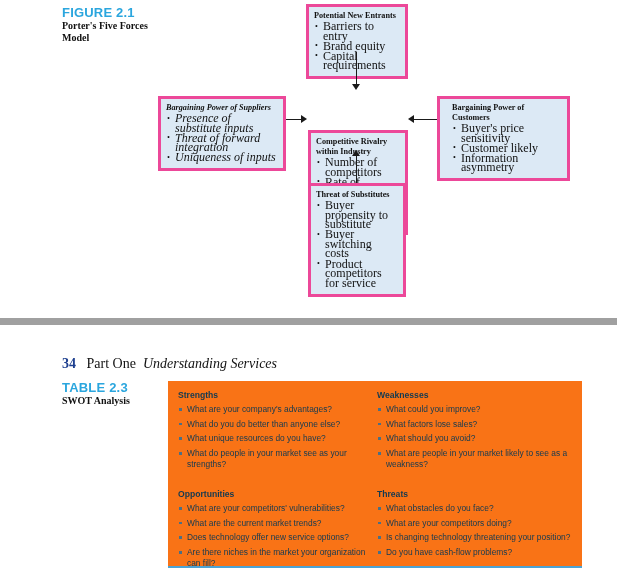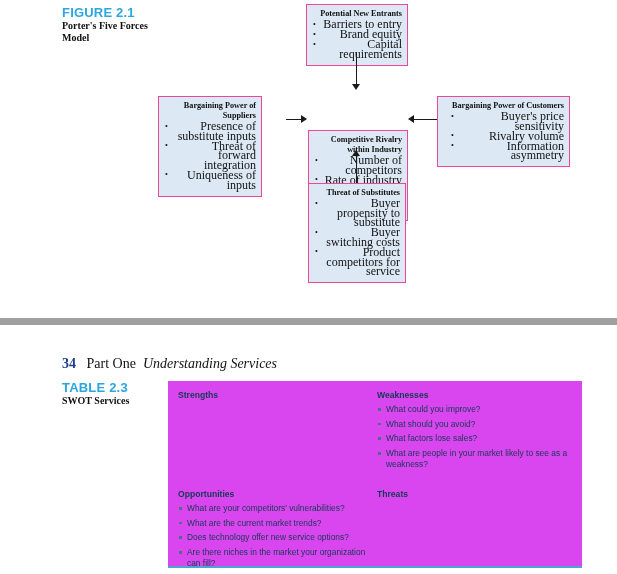--- a/index.html
+++ b/index.html
@@ -42,26 +42,25 @@
   #five-forces {
     position: absolute;
     left: 0;
     top: 0;
     width: 617px;
     height: 300px;
   }
   .ff-box {
     position: absolute;
     background: #dce9f5;
-    border: 1px solid #ec4899;
+    border: 3px solid #ec4899;
     box-sizing: border-box;
     padding: 4px 5px 5px 5px;
     font-family: "Liberation Serif", serif;
     color: #111111;
-    text-align: right;
   }
   .ff-box .ff-title {
     font-size: 8.2px;
     font-weight: bold;
     line-height: 10px;
     margin-bottom: 1px;
   }
   .ff-box ul {
     list-style: none;
     margin: 0;
@@ -76,21 +75,21 @@
   }
   .ff-box li::before {
     content: "\2022";
     position: absolute;
     left: 1px;
     top: -0.5px;
     font-size: 8px;
   }
 
   #box-new-entrants { left: 306px; top: 4px;   width: 102px; }
-  #box-suppliers    { left: 158px; top: 96px;  width: 104px; }
+  #box-suppliers    { left: 158px; top: 96px;  width: 128px; font-style: italic; }
   #box-rivalry      { left: 308px; top: 90px;  width: 100px; margin-top: 40px; }
   #box-customers    { left: 437px; top: 96px;  width: 133px; padding-left: 12px; }
   #box-substitutes  { left: 308px; top: 183px; width: 98px;  }
 
   .connector { position: absolute; background: #1a1a1a; }
   .arrow-head { position: absolute; width: 0; height: 0; }
 
   
   #conn-top { left: 356px; top: 52px; width: 1px; height: 33px; }
   #arrow-top {
@@ -156,21 +155,21 @@
     width: 105px;
   }
 
   
   #swot-panel {
     position: absolute;
     left: 168px;
     top: 381px;
     width: 414px;
     height: 187px;
-    background: #d946ef;
+    background: #f97316;
     border-bottom: 2px solid #4da3d4;
     box-sizing: border-box;
     padding: 8px 10px 6px 10px;
   }
   .swot-grid {
     display: flex;
     flex-wrap: wrap;
   }
   .swot-quad {
     width: 50%;
@@ -249,21 +248,21 @@
       <li>Number of competitors</li>
       <li>Rate of industry growth</li>
       <li>Industry capacity</li>
     </ul>
   </div>
 
   <div class="ff-box" id="box-customers">
     <div class="ff-title">Bargaining Power of Customers</div>
     <ul>
       <li>Buyer's price sensitivity</li>
-      <li>Rivalry volume</li>
+      <li>Customer likely</li>
       <li>Information asymmetry</li>
     </ul>
   </div>
 
   <div class="ff-box" id="box-substitutes">
     <div class="ff-title">Threat of Substitutes</div>
     <ul>
       <li>Buyer propensity to substitute</li>
       <li>Buyer switching costs</li>
       <li>Product competitors for service</li>
@@ -283,48 +282,60 @@
 <div id="divider"></div>
 
 <div id="running-head">
   <span class="folio">34</span>&nbsp;&nbsp;
   <span class="part">Part One</span>&nbsp;
   <span class="book">Understanding Services</span>
 </div>
 
 <div id="table-caption">
   <div class="caption-number">TABLE 2.3</div>
-  <div class="caption-title">SWOT Services</div>
+  <div class="caption-title">SWOT Analysis</div>
 </div>
 
 <div id="swot-panel">
   <div class="swot-grid">
 
     <div class="swot-quad">
       <div class="swot-head">Strengths</div>
+      <ul>
+        <li>What are your company's advantages?</li>
+        <li>What do you do better than anyone else?</li>
+        <li>What unique resources do you have?</li>
+        <li>What do people in your market see as your strengths?</li>
+      </ul>
     </div>
 
     <div class="swot-quad q-right">
       <div class="swot-head">Weaknesses</div>
       <ul>
         <li>What could you improve?</li>
+        <li>What factors lose sales?</li>
         <li>What should you avoid?</li>
-        <li>What factors lose sales?</li>
         <li>What are people in your market likely to see as a weakness?</li>
       </ul>
     </div>
 
     <div class="swot-quad lower">
       <div class="swot-head">Opportunities</div>
       <ul>
         <li>What are your competitors' vulnerabilities?</li>
         <li>What are the current market trends?</li>
         <li>Does technology offer new service options?</li>
         <li>Are there niches in the market your organization can fill?</li>
       </ul>
     </div>
 
     <div class="swot-quad q-right lower">
       <div class="swot-head">Threats</div>
+      <ul>
+        <li>What obstacles do you face?</li>
+        <li>What are your competitors doing?</li>
+        <li>Is changing technology threatening your position?</li>
+        <li>Do you have cash-flow problems?</li>
+      </ul>
     </div>
 
   </div>
 </div>
 
 </body></html>

